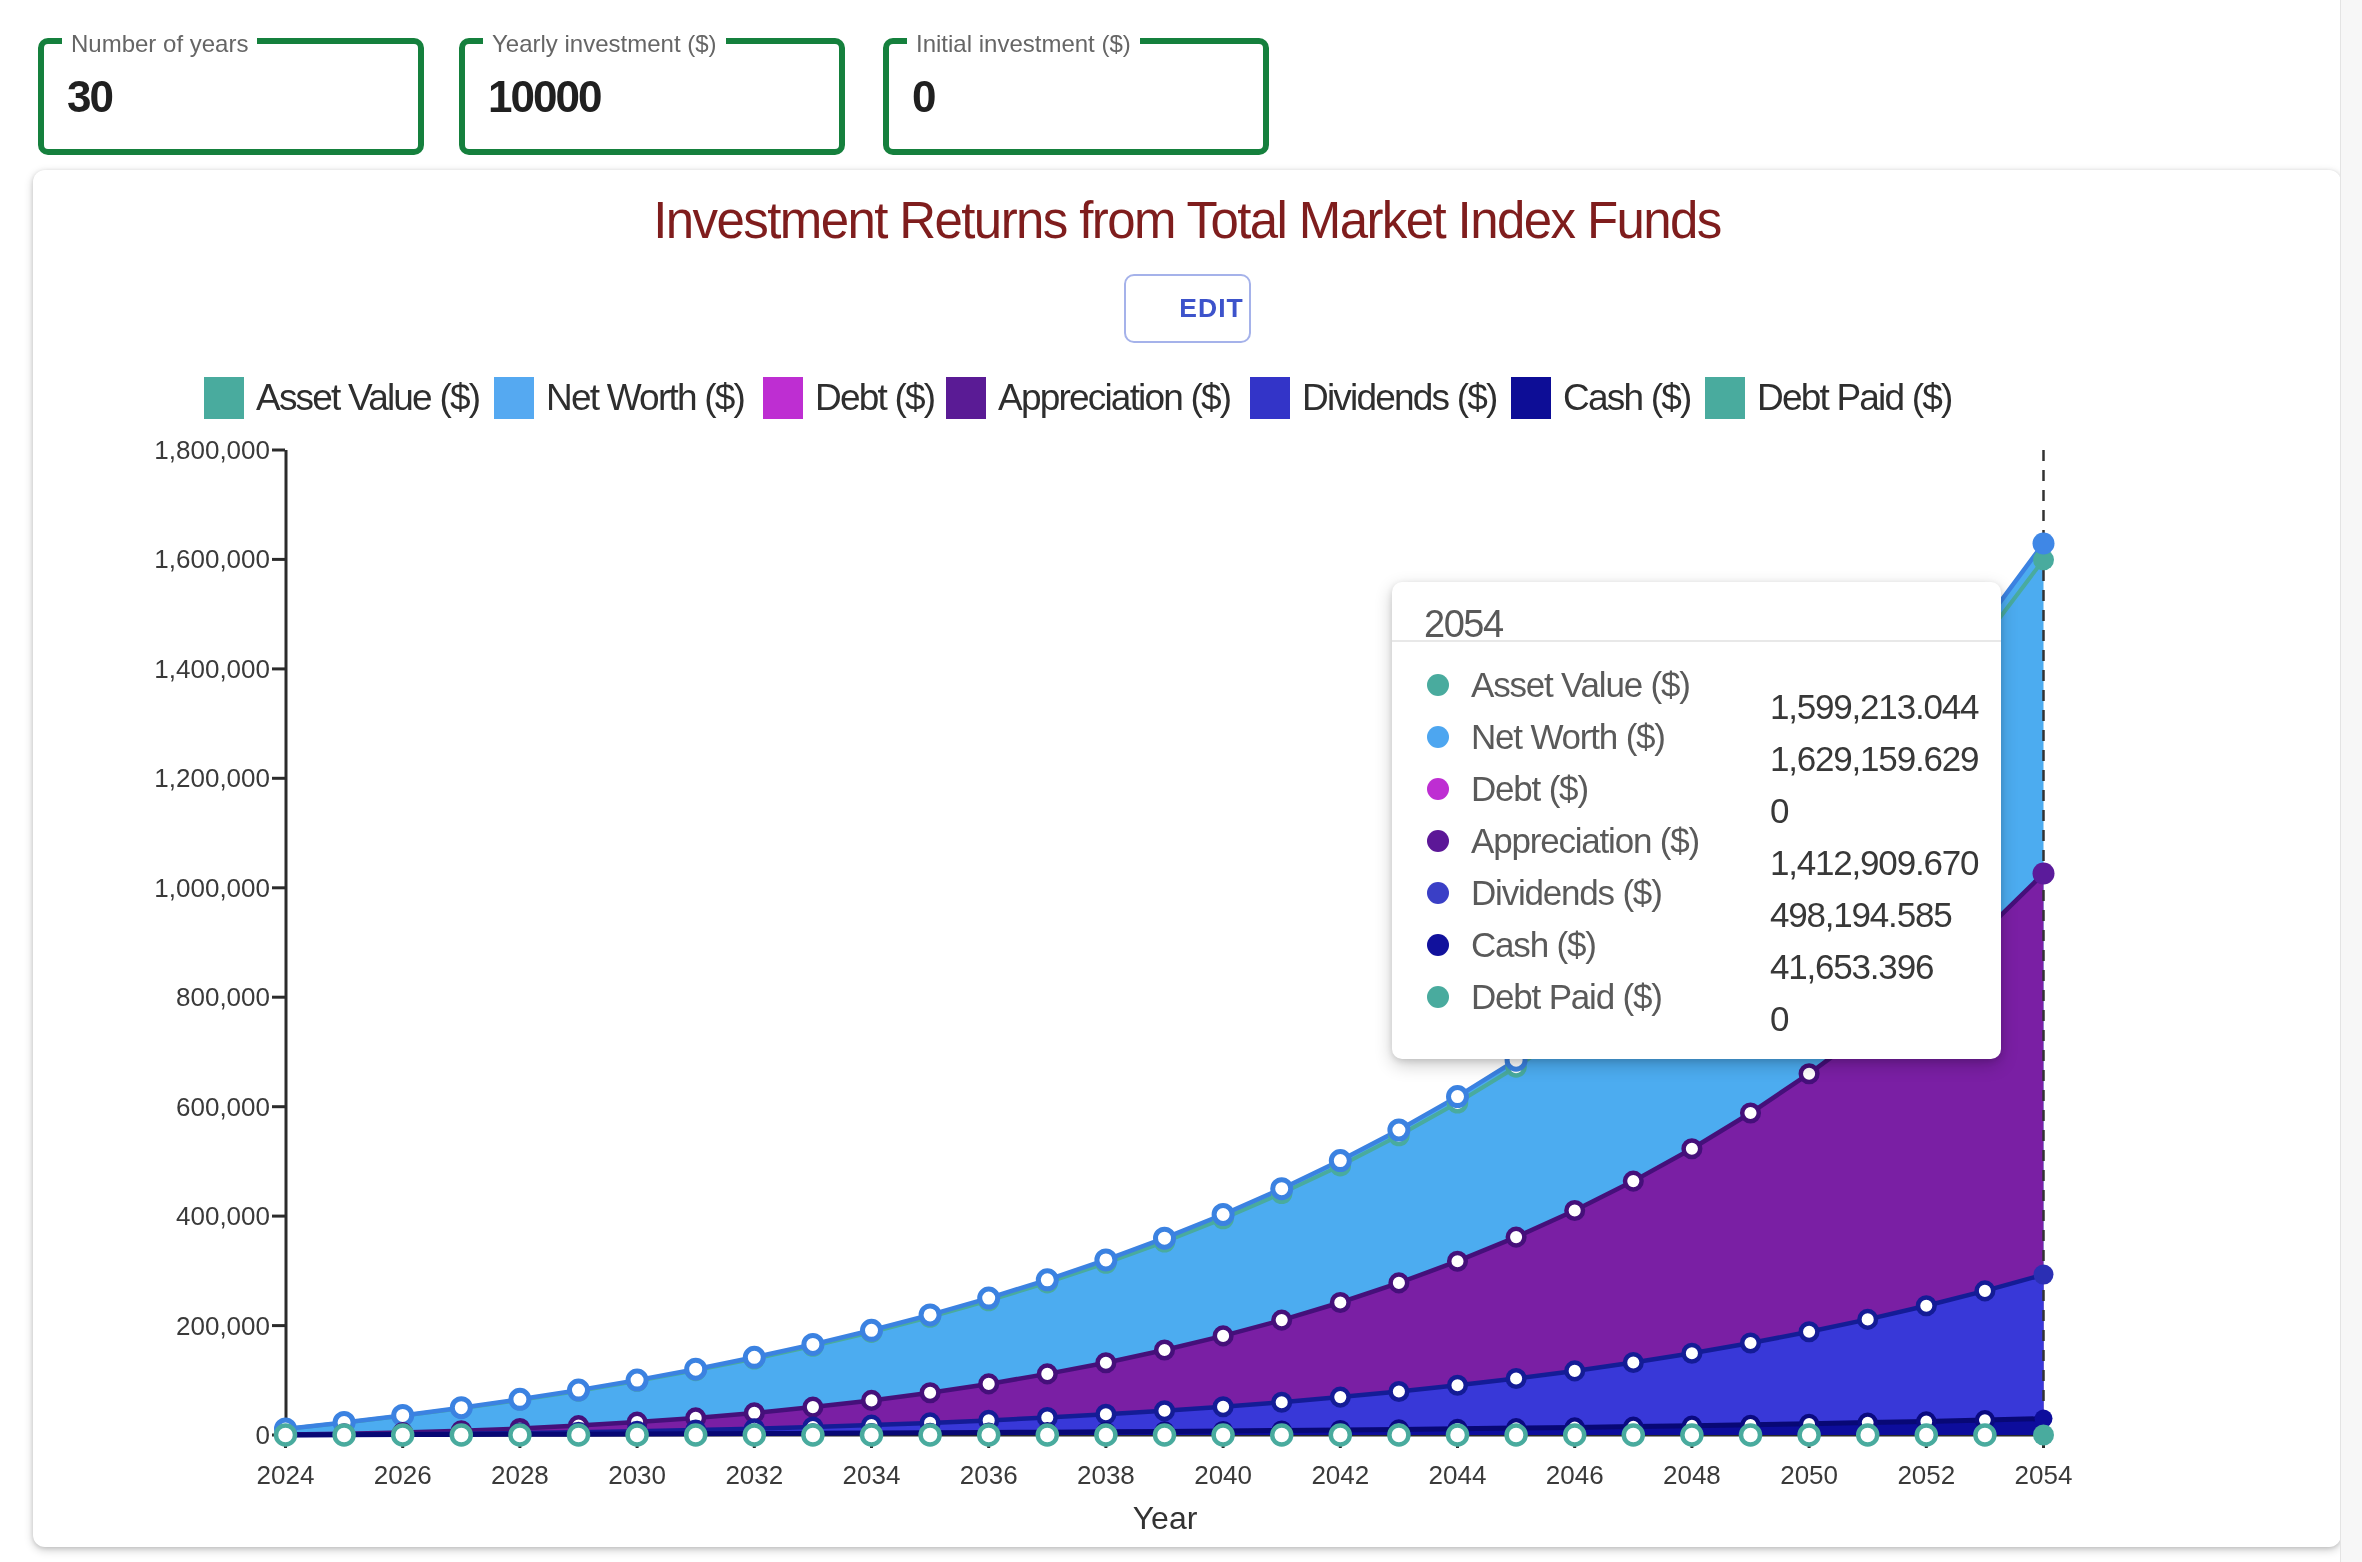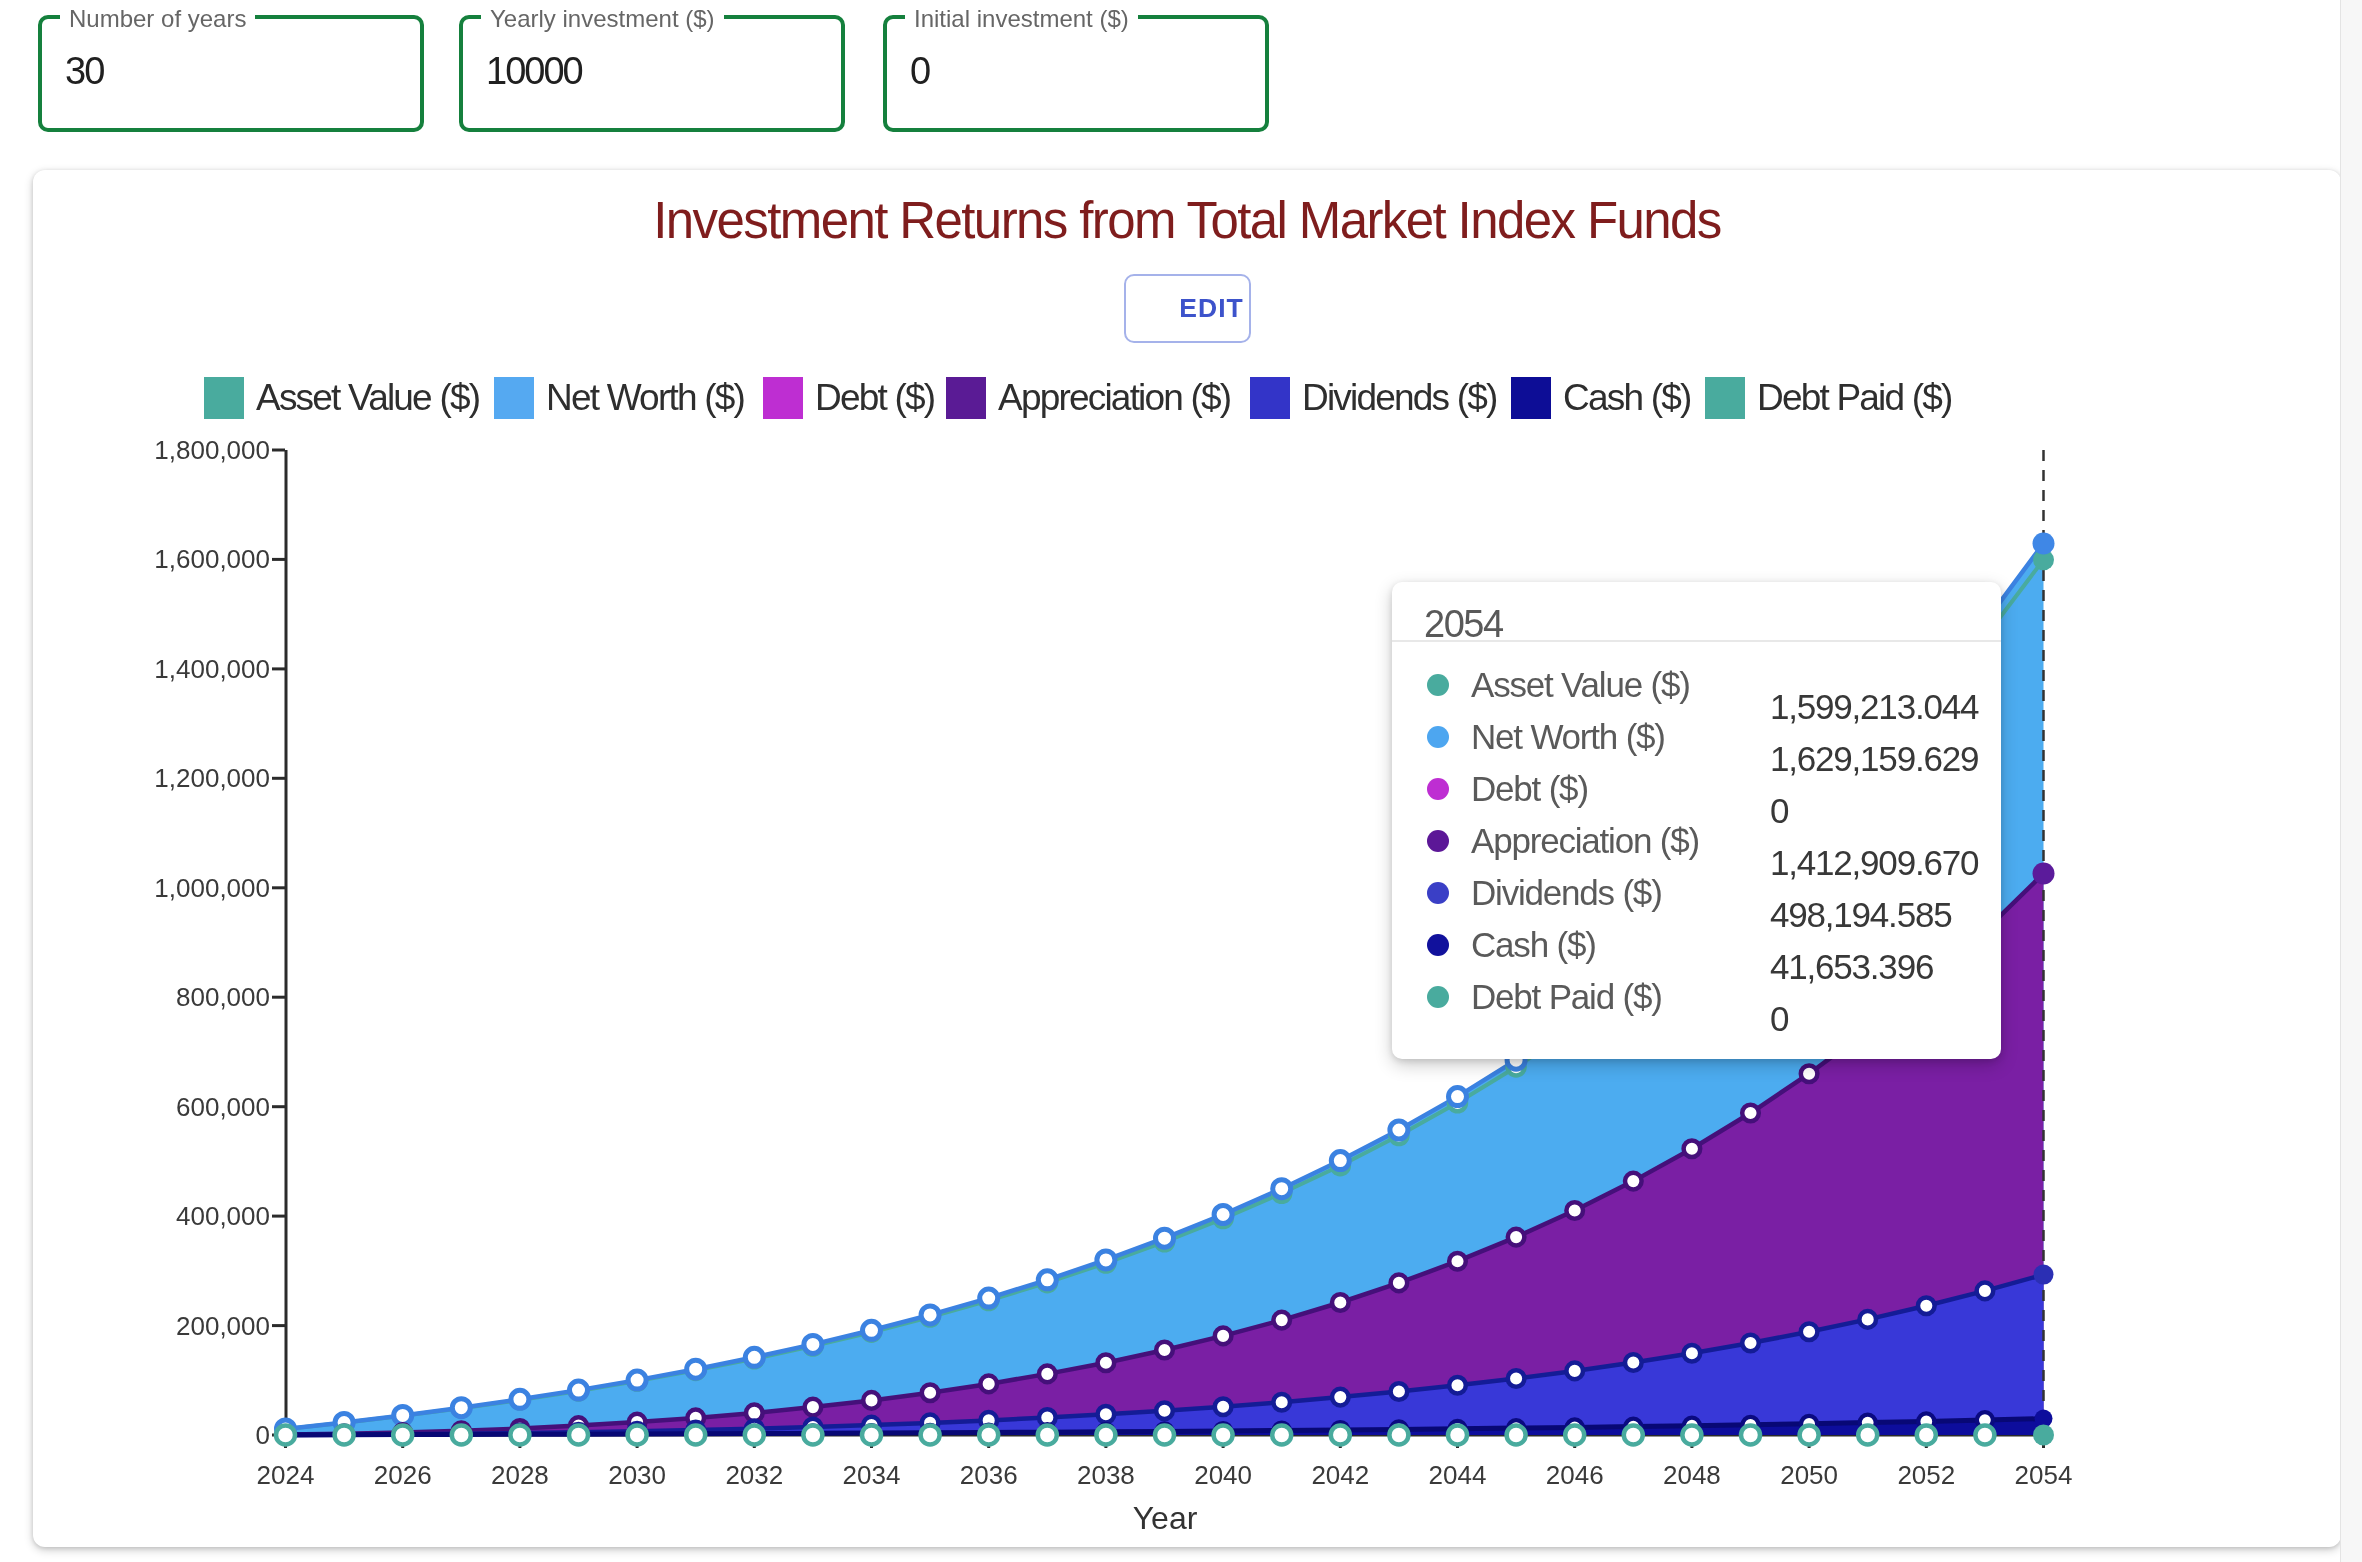--- a/index.html
+++ b/index.html
@@ -1,18 +1,18 @@
 <!DOCTYPE html>
 <html><head><meta charset="utf-8"><style>
 * { margin:0; padding:0; box-sizing:border-box; }
 html,body { width:2362px; height:1562px; background:#fff; font-family:"Liberation Sans", sans-serif; overflow:hidden; }
 body { position:relative; }
-.field { position:absolute; top:15px; height:117px; width:386px; border:4px solid #15803d; border-radius:10px; }
+.field { position:absolute; top:38px; height:117px; width:386px; border:6px solid #15803d; border-radius:10px; }
 .field .lab { position:absolute; top:-15px; left:18px; background:#fff; padding:0 9px; font-size:24px; color:#666; line-height:30px; }
-.field .val { position:absolute; left:23px; top:-4px; height:113px; display:flex; align-items:center; font-size:38px; letter-spacing:-2px; color:#202020; }
+.field .val { position:absolute; left:23px; top:-4px; height:113px; display:flex; align-items:center; font-size:44px; letter-spacing:-2px; color:#202020;font-weight:bold; }
 .card { position:absolute; left:33px; top:170px; width:2308px; height:1377px; background:#fff; border-radius:12px;
   box-shadow:0 3px 10px rgba(0,0,0,0.20), 0 1px 4px rgba(0,0,0,0.13); }
 .title { position:absolute; left:33px; width:2308px; top:191px; text-align:center; font-size:51px; font-weight:500; color:#7f1d1d; letter-spacing:-1.6px; }
 .editbtn { position:absolute; left:1124px; top:274px; width:127px; height:69px; border:2px solid #a5b2ea; border-radius:10px;
   display:flex; align-items:center; justify-content:center; font-size:26.5px; font-weight:600; letter-spacing:1px; color:#3d53cb;padding-left:48px; }
 .legend { position:absolute; left:0; top:377px; width:2362px; height:42px; }
 .li { position:absolute; top:0; display:flex; align-items:center; font-size:37px; letter-spacing:-1.8px; color:#2e2e2e; }
 .sq { width:40px; height:42px; margin-right:12px; display:inline-block; }
 .chart { position:absolute; left:0; top:0; }
 .sb { position:absolute; right:0; top:0; width:22px; height:1562px; background:#f7f7f7; border-left:1px solid #e4e4e4; }

